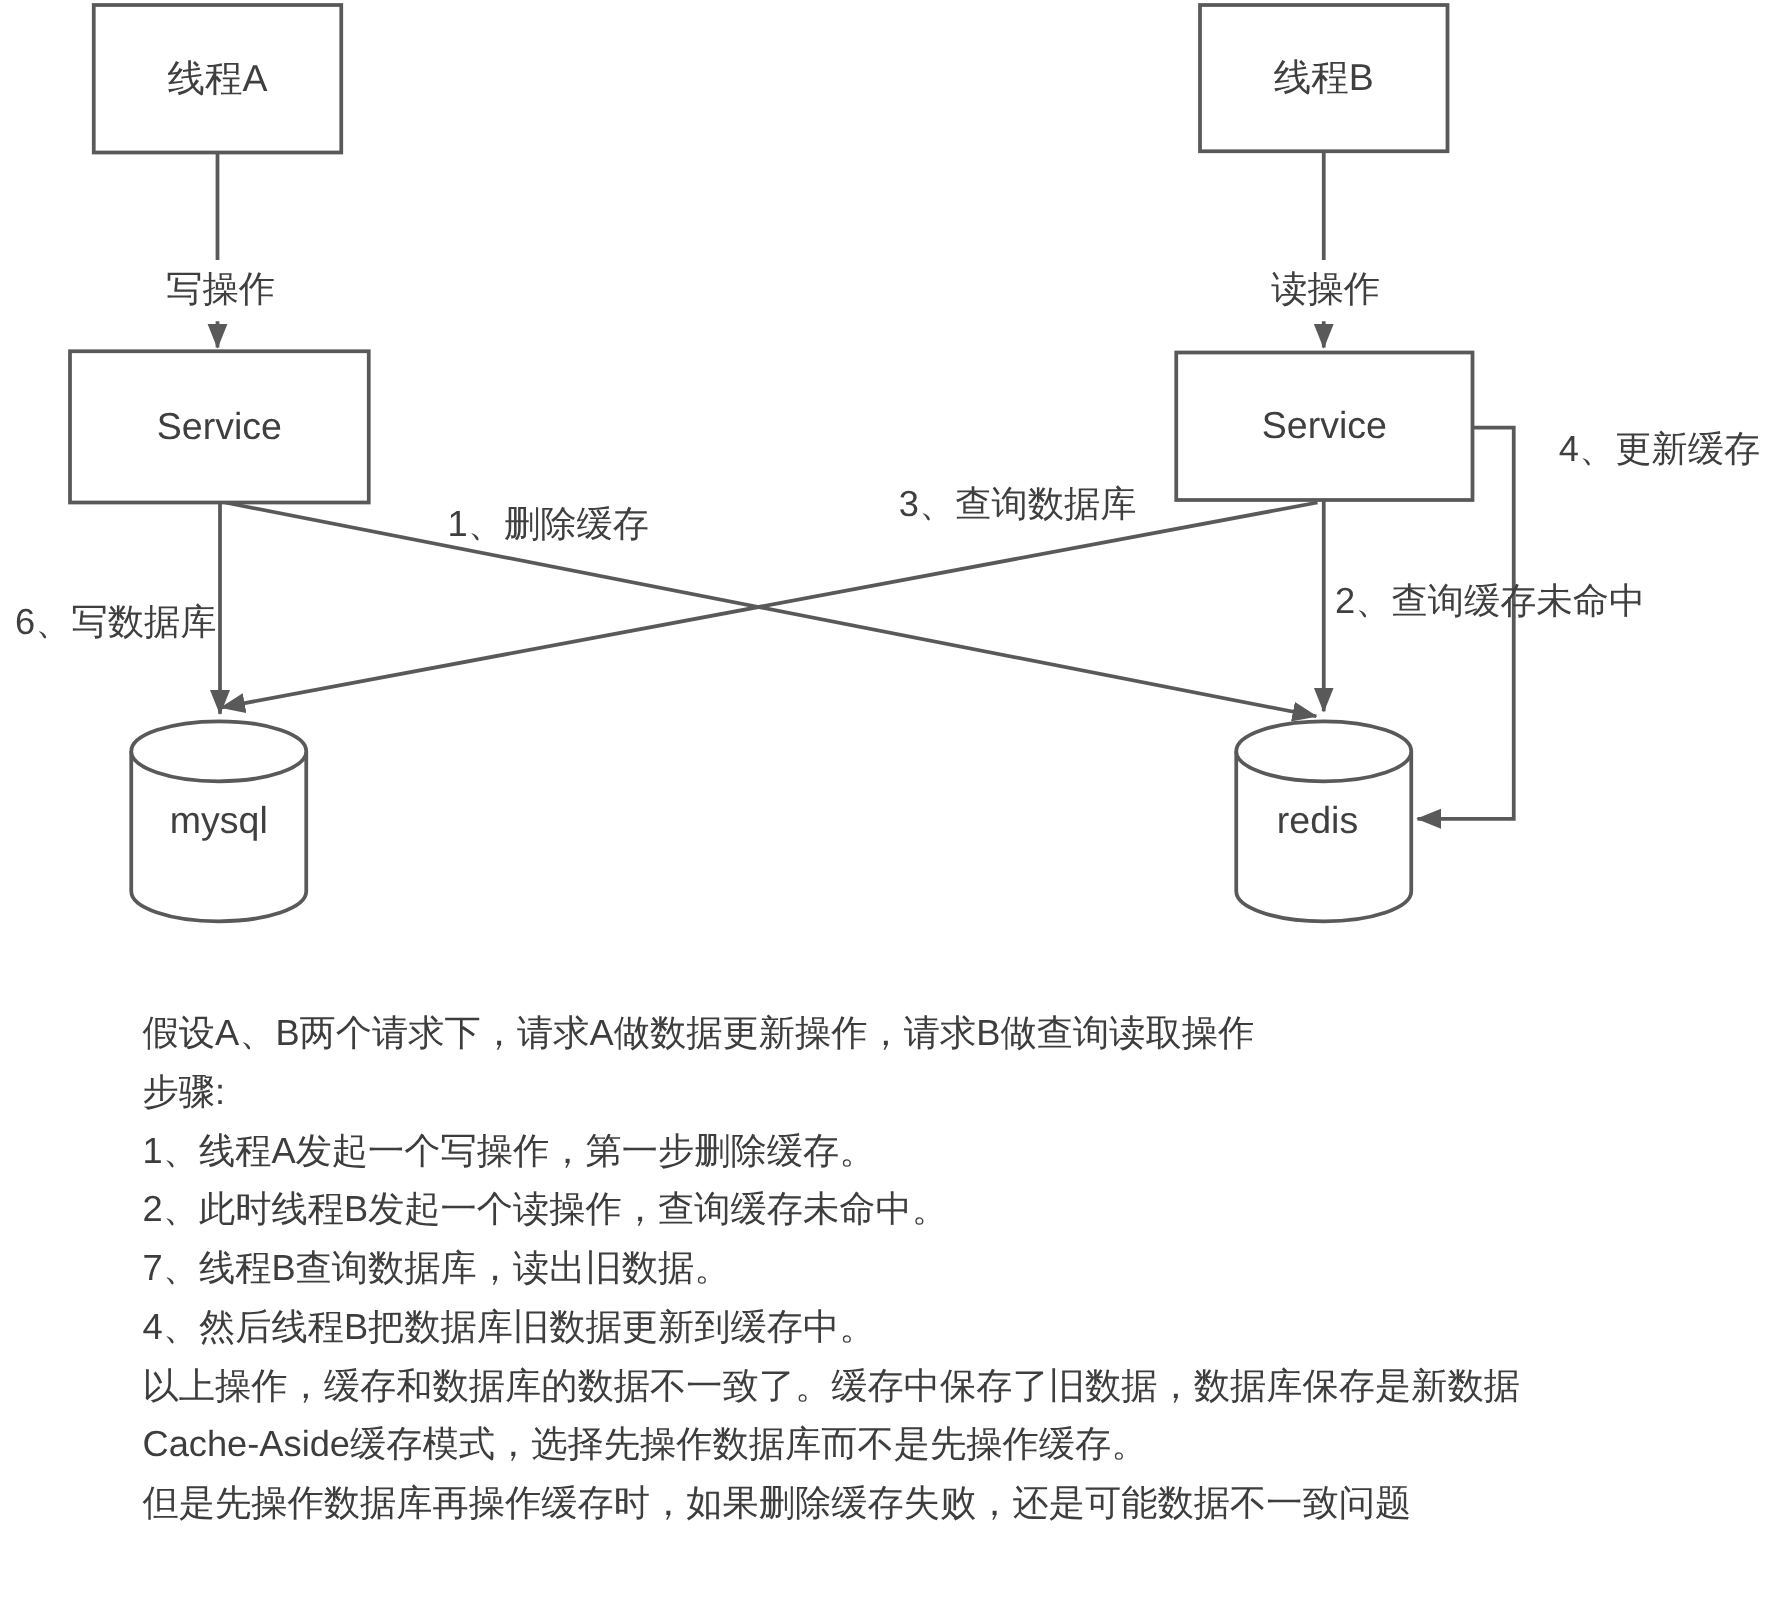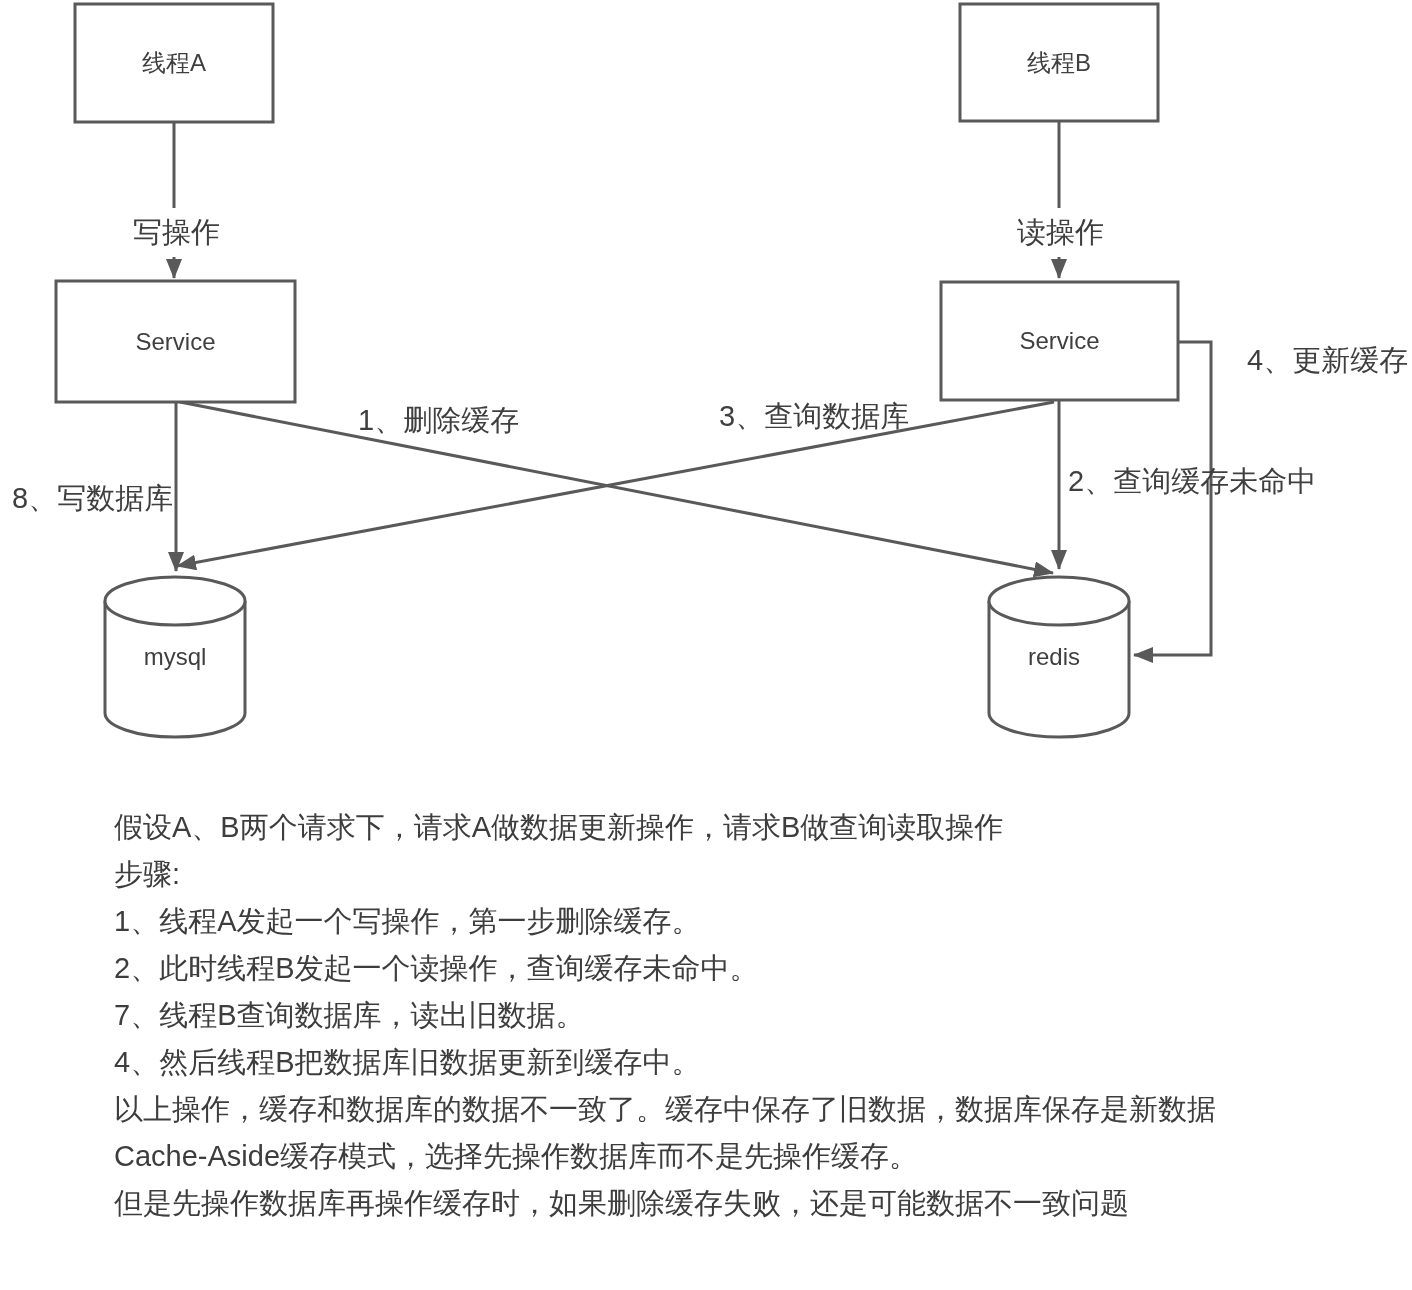--- a/index.html
+++ b/index.html
@@ -12,21 +12,21 @@
     background: #ffffff;
     overflow: hidden;
     color: #3f3f3f;
   }
   #diagram-svg { position: absolute; left: 0; top: 0; }
   .node-label {
     position: absolute;
     display: flex;
     align-items: center;
     justify-content: center;
-    font-size: 24px;
+    font-size: 30px;
     color: #3f3f3f;
     pointer-events: none;
   }
   .edge-label {
     position: absolute;
     font-size: 29px;
     line-height: 1;
     white-space: nowrap;
     color: #3f3f3f;
   }
@@ -89,23 +89,23 @@
   <div class="node-label" style="left:960px;top:4px;width:198px;height:117px">线程B</div>
   <div class="node-label" style="left:56px;top:281px;width:239px;height:121px">Service</div>
   <div class="node-label" style="left:941px;top:282px;width:237px;height:118px">Service</div>
   <div class="node-label" style="left:105px;top:601px;width:140px;height:112px">mysql</div>
   <div class="node-label" style="left:998px;top:601px;width:112px;height:112px">redis</div>
 
   <div class="edge-label on-line" style="left:129px;top:176px">写操作</div>
   <div class="edge-label on-line" style="left:1013px;top:176px">读操作</div>
   <div class="edge-label" style="left:358px;top:406px">1、删除缓存</div>
   <div class="edge-label" style="left:1068px;top:467px">2、查询缓存未命中</div>
-  <div class="edge-label" style="left:719px;top:402px">3、查询数据库</div>
+  <div class="edge-label" style="left:719px;top:390px">3、查询数据库</div>
   <div class="edge-label" style="left:1247px;top:346px">4、更新缓存</div>
-  <div class="edge-label" style="left:12px;top:484px">8、写数据库</div>
+  <div class="edge-label" style="left:12px;top:484px">6、写数据库</div>
 
   <div id="notes">
     <div class="note-line">假设A、B两个请求下，请求A做数据更新操作，请求B做查询读取操作</div>
     <div class="note-line">步骤:</div>
     <div class="note-line">1、线程A发起一个写操作，第一步删除缓存。</div>
     <div class="note-line">2、此时线程B发起一个读操作，查询缓存未命中。</div>
     <div class="note-line">7、线程B查询数据库，读出旧数据。</div>
     <div class="note-line">4、然后线程B把数据库旧数据更新到缓存中。</div>
     <div class="note-line">以上操作，缓存和数据库的数据不一致了。缓存中保存了旧数据，数据库保存是新数据</div>
     <div class="note-line">Cache-Aside缓存模式，选择先操作数据库而不是先操作缓存。</div>

